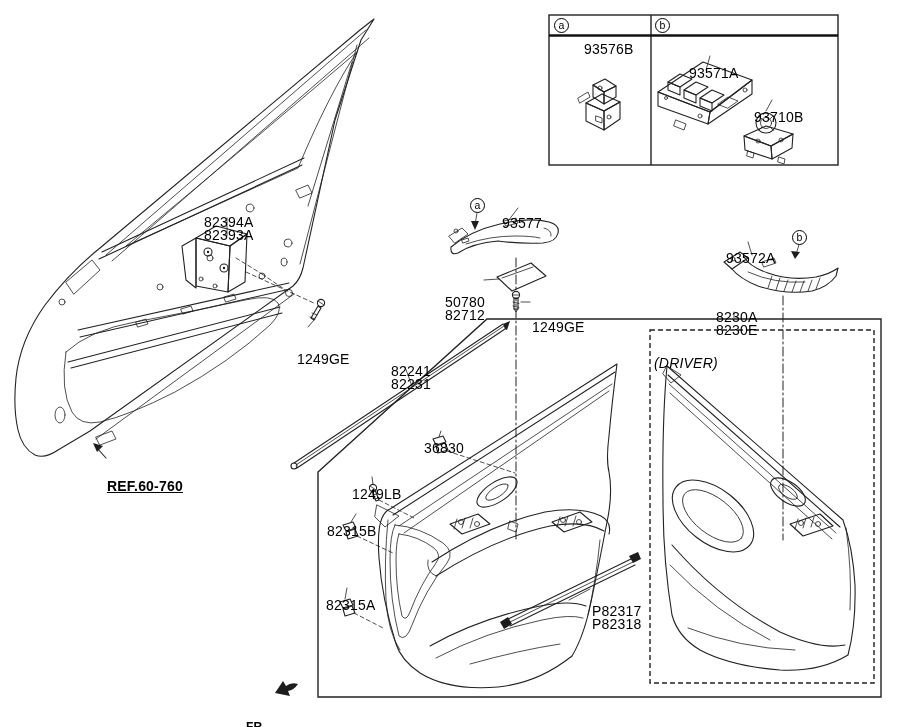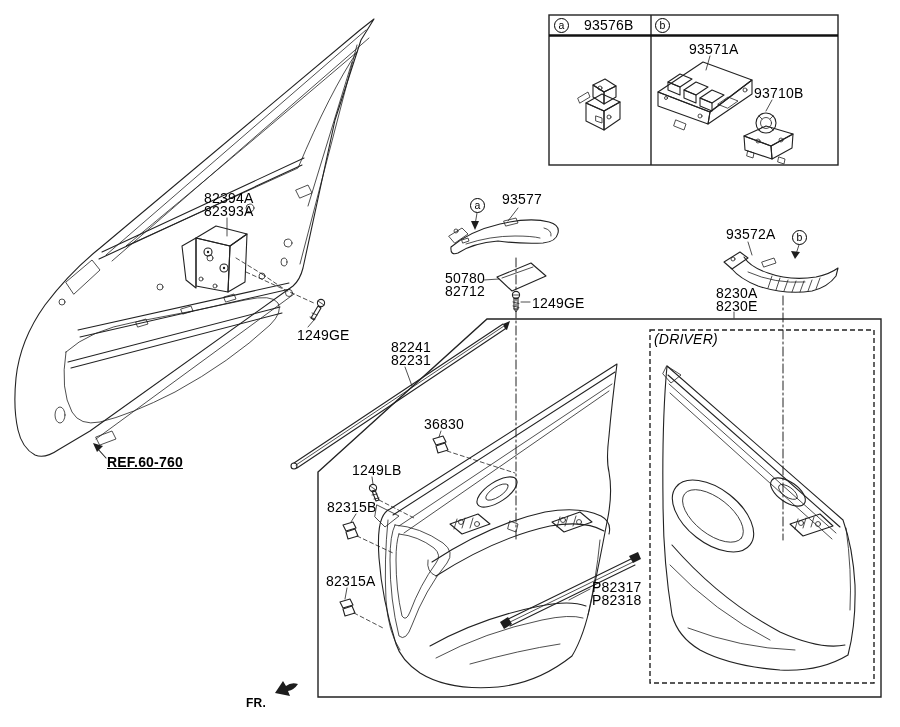--- a/index.html
+++ b/index.html
@@ -8,21 +8,21 @@
   svg.art{position:absolute;left:0;top:0;}
   .ln{fill:none;stroke:#222;stroke-width:1.1;stroke-linejoin:round;stroke-linecap:round;}
   .thin{stroke-width:.8;}
   .bx{fill:none;stroke:#222;stroke-width:1.4;}
   .hdr{stroke:#111;stroke-width:2.6;}
   .dsh{stroke-dasharray:4 3;}
   .ddot{stroke-dasharray:9 3 2 3;stroke-width:1;}
   .boxdash{stroke-dasharray:5 3;}
   .fil{fill:#1d1d1d;stroke:none;}
   .whead{fill:#fff;stroke:#222;stroke-width:1.1;}
-  .lbl{position:absolute;font-size:14px;line-height:1;white-space:nowrap;letter-spacing:.2px;}
+  .lbl{position:absolute;font-size:14px;line-height:1;white-space:nowrap;letter-spacing:.2px;margin-top:24px;}
   .und{text-decoration:underline;font-weight:bold;}
   .marker{position:absolute;width:13px;height:13px;border:1.4px solid #000;border-radius:50%;
           display:flex;align-items:center;justify-content:center;font-size:10.5px;line-height:1;}
   .fr{font-weight:bold;font-size:12px;}
   .drv{font-size:14px;font-style:italic;}
 </style>
 </head>
 <body>
 
 <div class="stage">

